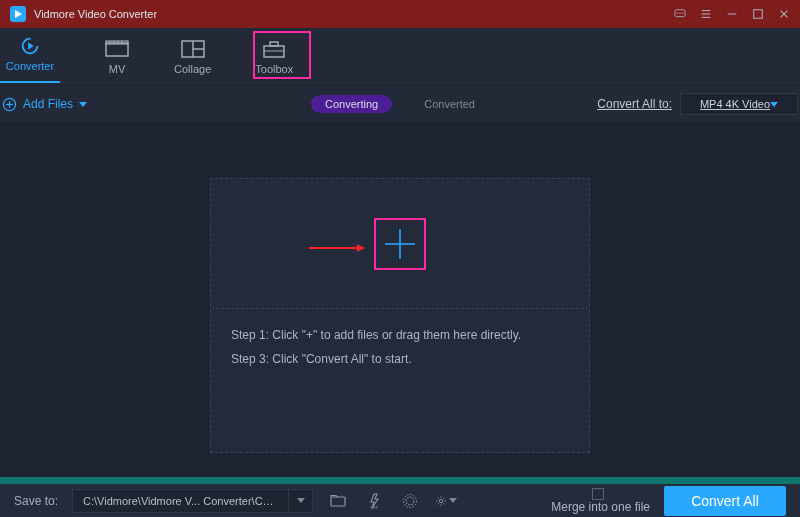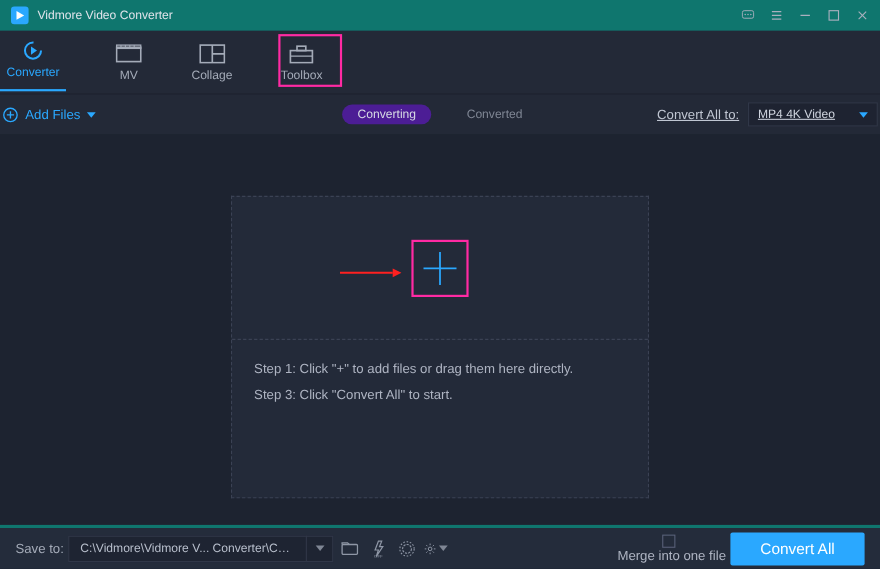--- a/index.html
+++ b/index.html
@@ -1,20 +1,20 @@
 <!DOCTYPE html>
 <html><head>
 <meta charset="utf-8">
 <style>
   * { box-sizing: border-box; margin: 0; padding: 0; font-family: -apple-system, "Segoe UI", Arial, sans-serif; }
   html, body { width: 800px; height: 517px; overflow: hidden; }
   body { background: #242a38; color: #b9c0cc; font-size: 12px; }
 
   
-  .titlebar { height: 28px; display: flex; align-items: center; padding: 0 10px; background: #0f766e; }
+  .titlebar { height: 28px; display: flex; align-items: center; padding: 0 10px; background: #7f1d1d; }
   .logo { width: 16px; height: 16px; background: #2aa8ff; border-radius: 3px; display: flex; align-items: center; justify-content: center; margin-right: 8px; }
   .logo svg { width: 12px; height: 12px; }
   .title { color: #dfe3ea; font-size: 11px; flex: 1; }
   .winctl { display: flex; align-items: center; gap: 14px; color: #a9b0be; }
   .winctl span { cursor: pointer; display: inline-flex; }
   .winbtn svg { width: 12px; height: 12px; }
 
   
   .mainnav { height: 58px; display: flex; align-items: center; gap: 44px; background: #232937; border-bottom: 1px solid #1c212d; }
   .navitem { display: flex; flex-direction: column; align-items: center; gap: 4px; cursor: pointer; color: #a4abb8; font-size: 11px; }
@@ -24,34 +24,34 @@
   .nav-highlight { position: absolute; border: 2px solid #ff2aa3; pointer-events: none; }
 
   
   .subbar { height: 36px; display: flex; align-items: center; padding: 0 2px; background: #232937; }
   .addfiles { display: flex; align-items: center; gap: 6px; color: #2aa8ff; cursor: pointer; font-size: 12px; }
   .addfiles svg { width: 15px; height: 15px; }
   .pilltabs { position: absolute; left: 50%; transform: translateX(-50%); display: flex; align-items: center; gap: 18px; }
   .pill { background: #4c1d95; color: #d7dbe4; padding: 3px 14px; border-radius: 10px; font-size: 11px; cursor: pointer; }
   .pill.inactive { background: transparent; color: #7f8694; }
   .convert-to { margin-left: auto; display: flex; align-items: center; gap: 8px; font-size: 12px; color: #c0c6d2; text-decoration: underline; }
-  .fmtselect { width: 118px; height: 22px; background: #1e2331; border: 1px solid #303748; display: flex; align-items: center; padding: 0 8px; justify-content: space-between; color: #cfd4de; font-size: 11px; cursor: pointer; }
+  .fmtselect { width: 118px; height: 22px; background: #1e2331; border: 1px solid #303748; display: flex; align-items: center; padding: 0 8px; justify-content: center; color: #cfd4de; font-size: 11px; cursor: pointer; }
 
   
   .workarea { position: relative; height: 355px; background: #1d2330; }
   .dropzone { position: absolute; left: 210px; top: 56px; width: 380px; height: 275px; border: 1px dashed #3b4254; background: #232a39; }
   .dropzone .upper { height: 130px; display: flex; align-items: center; justify-content: center; position: relative; border-bottom: 1px dashed #3b4254; }
   .plusbox { width: 52px; height: 52px; border: 2px solid #ff2aa3; display: flex; align-items: center; justify-content: center; cursor: pointer; }
   .plusbox svg { width: 34px; height: 34px; }
   .arrow { position: absolute; left: 98px; top: 63px; }
   .arrow svg { width: 56px; height: 10px; }
   .steps { padding: 14px 20px; line-height: 2.0; font-size: 12px; color: #aeb4c2; }
 
   
-  .footer { height: 40px; display: flex; align-items: center; padding: 0 14px; gap: 4px; background: #242c3b; border-top: 3px solid #0f766e; }
+  .footer { height: 40px; display: flex; align-items: center; padding: 0 14px; gap: 14px; background: #242c3b; border-top: 7px solid #0f766e; }
   .saveto-label { color: #a4abb8; font-size: 12px; }
   .pathbox { height: 24px; background: #1e2432; border: 1px solid #303748; display: flex; align-items: center; }
   .pathtext { padding: 0 10px; color: #b8bfcc; font-size: 11px; width: 215px; white-space: nowrap; overflow: hidden; text-overflow: ellipsis; }
   .pathdd { width: 24px; height: 24px; border-left: 1px solid #303748; display: flex; align-items: center; justify-content: center; cursor: pointer; }
   .iconbtn { width: 22px; height: 22px; display: flex; align-items: center; justify-content: center; color: #8f97a6; cursor: pointer; }
   .iconbtn svg { width: 16px; height: 16px; }
   .spacer { flex: 1; }
   .checkbox { width: 12px; height: 12px; border: 1px solid #586078; display: inline-block; margin-right: 6px; cursor: pointer; }
   .merge { display: flex; align-items: center; color: #aeb4c2; font-size: 12px; cursor: pointer; flex-direction: column; }
   .convertall { width: 122px; height: 30px; background: #2aa8ff; color: #fff; border: none; font-size: 14px; border-radius: 2px; cursor: pointer; }

